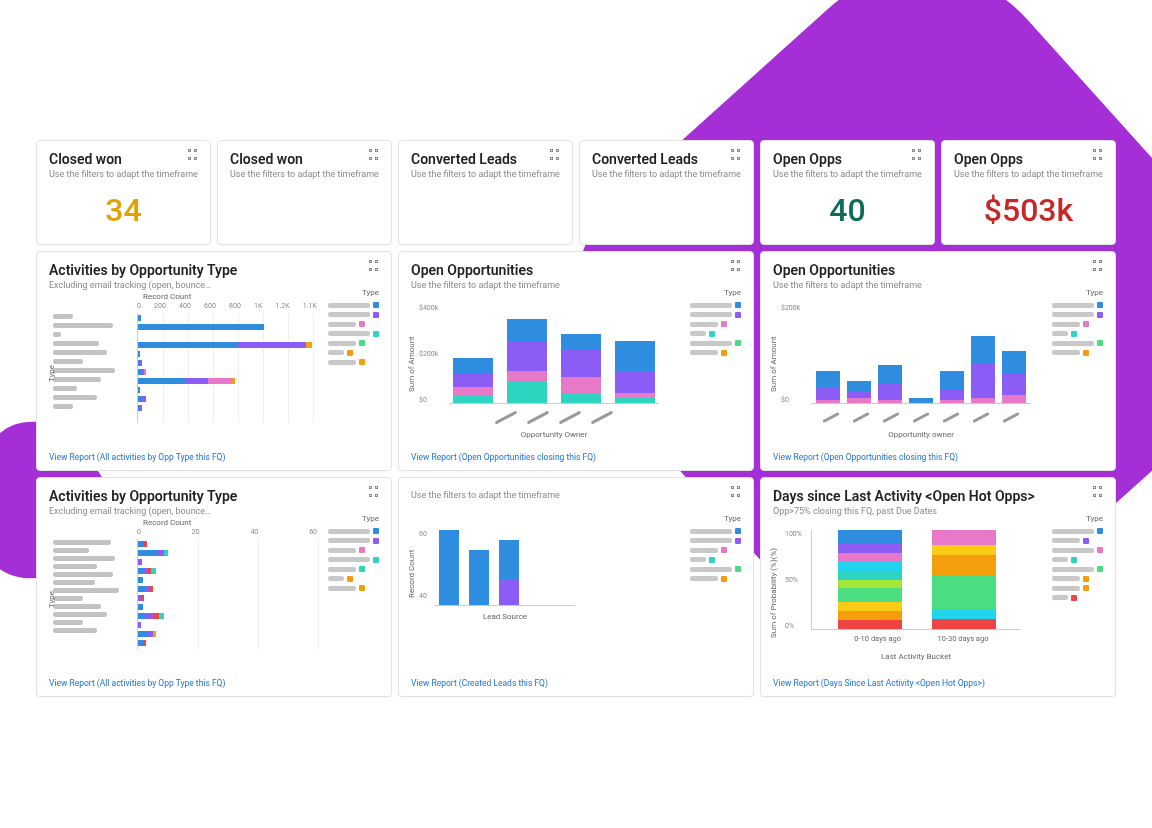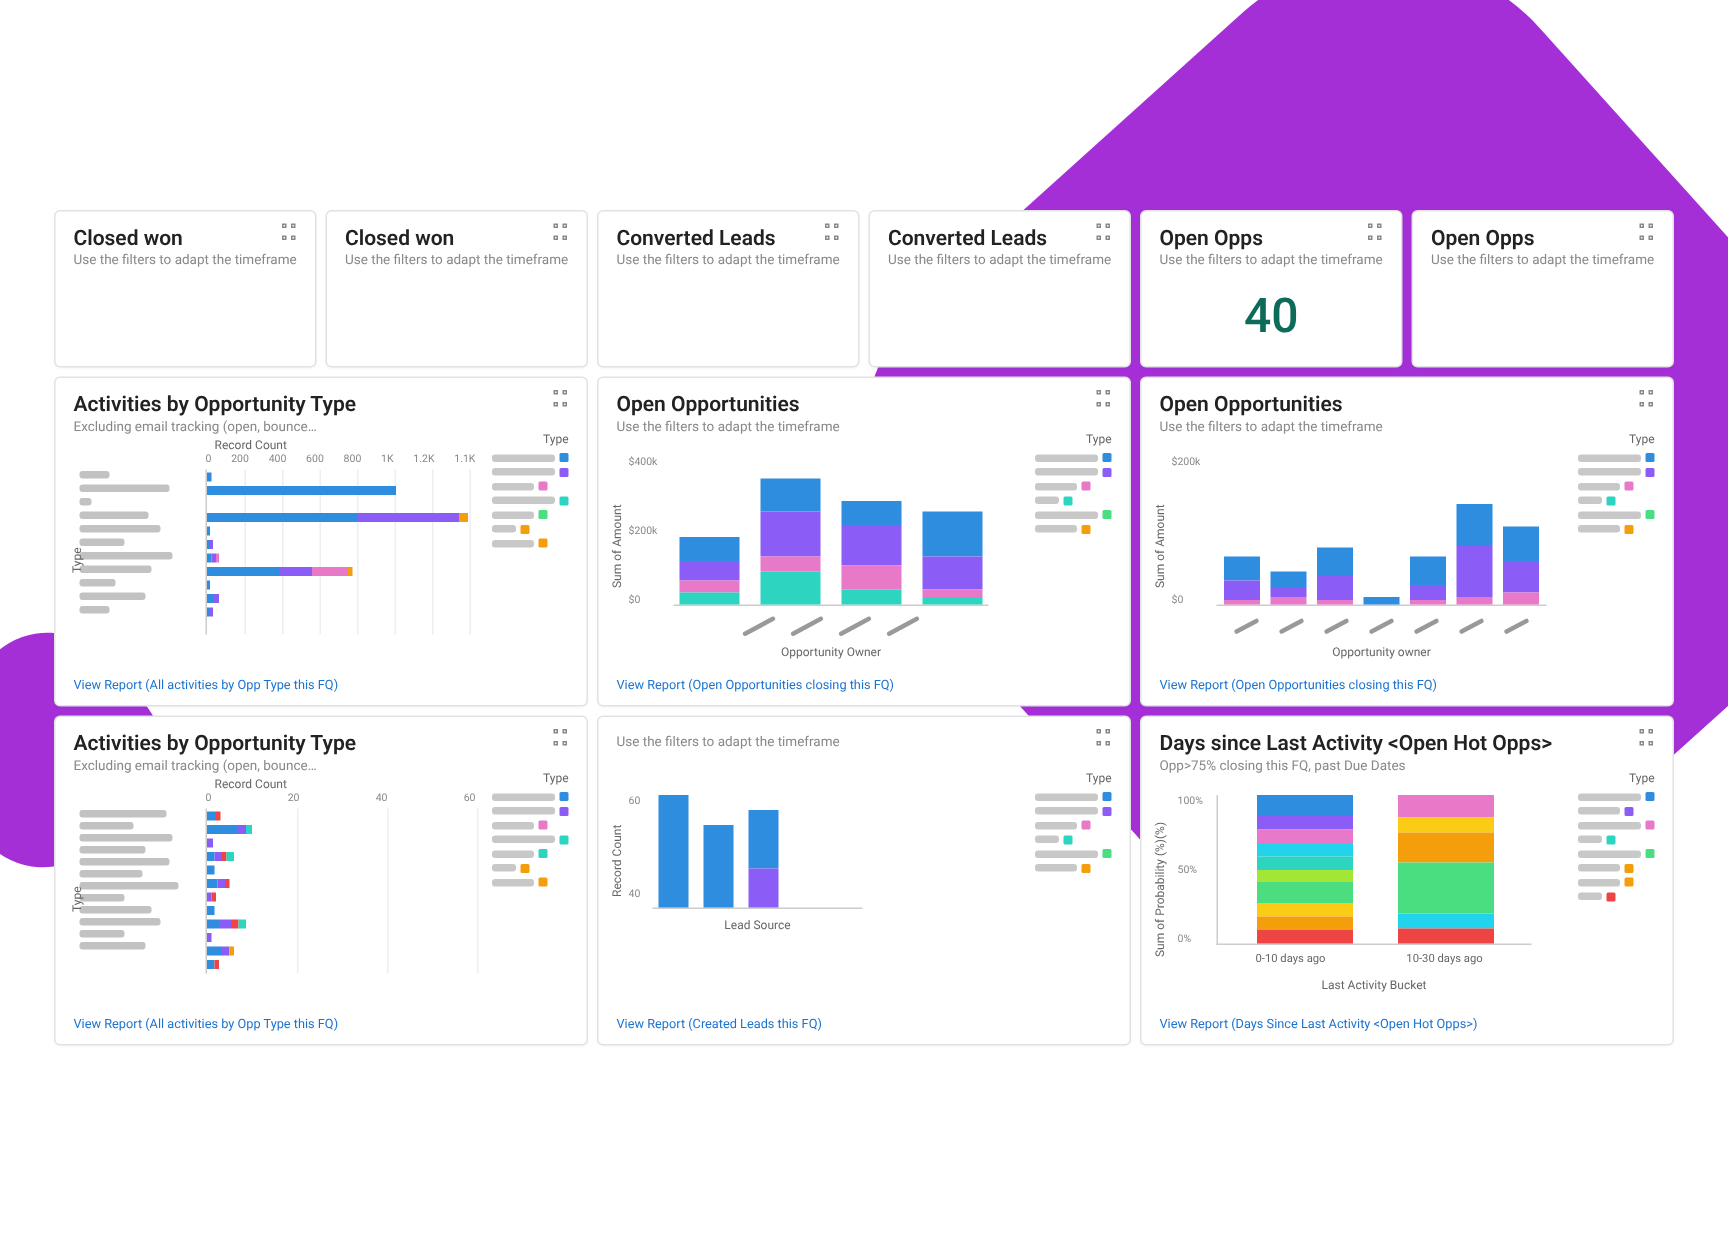--- a/index.html
+++ b/index.html
@@ -116,20 +116,21 @@
 
   <div class="card card-kpi">
     <div class="expand-icon">
         <span></span>
         <span></span>
         <span></span>
         <span></span>
       </div>
     <div class="card-title">Closed won</div>
     <div class="card-sub">Use the filters to adapt the timeframe</div>
+    <div class="kpi-value c-orange">34</div>
   </div>
   <div class="card card-kpi">
     <div class="expand-icon">
         <span></span>
         <span></span>
         <span></span>
         <span></span>
       </div>
     <div class="card-title">Closed won</div>
     <div class="card-sub">Use the filters to adapt the timeframe</div>
@@ -167,20 +168,21 @@
   </div>
   <div class="card card-kpi">
     <div class="expand-icon">
         <span></span>
         <span></span>
         <span></span>
         <span></span>
       </div>
     <div class="card-title">Open Opps</div>
     <div class="card-sub">Use the filters to adapt the timeframe</div>
+    <div class="kpi-value c-red">$503k</div>
   </div>
 
   <div class="card card-chart span-2">
     <div class="expand-icon">
         <span></span>
         <span></span>
         <span></span>
         <span></span>
       </div>
     <div class="card-title">Activities by Opportunity Type</div>
@@ -679,21 +681,21 @@
       <div class="plot-col" style="width:64px;height:100%">
         <div class="seg bg-red" style="height:10%"></div>
           <div class="seg bg-cyan" style="height:10%"></div>
         <div class="seg bg-green" style="height:35%"></div>
           <div class="seg bg-orange" style="height:20%"></div>
         <div class="seg bg-yellow" style="height:10%"></div>
           <div class="seg bg-pink" style="height:15%"></div>
       </div>
     </div>
     <div style="position:absolute; left:50px; top:156px; width:210px; display:flex; gap:30px; justify-content:center; font-size:7.5px; color:#666;">
-      <span style="width:64px; text-align:left;">0-10 days ago</span>
+      <span style="width:64px; text-align:right;">0-10 days ago</span>
       <span style="width:64px; text-align:center;">10-30 days ago</span>
     </div>
     <div class="axis-label-h" style="position:absolute; left:50px; top:174px; width:210px;">Last Activity Bucket</div>
     <div class="legend-label">Type</div>
     <div class="legend-col">
       <div class="legend-row">
           <div class="legend-bar"></div>
           <div class="legend-sw bg-blue"></div>
         </div>
       <div class="legend-row">

